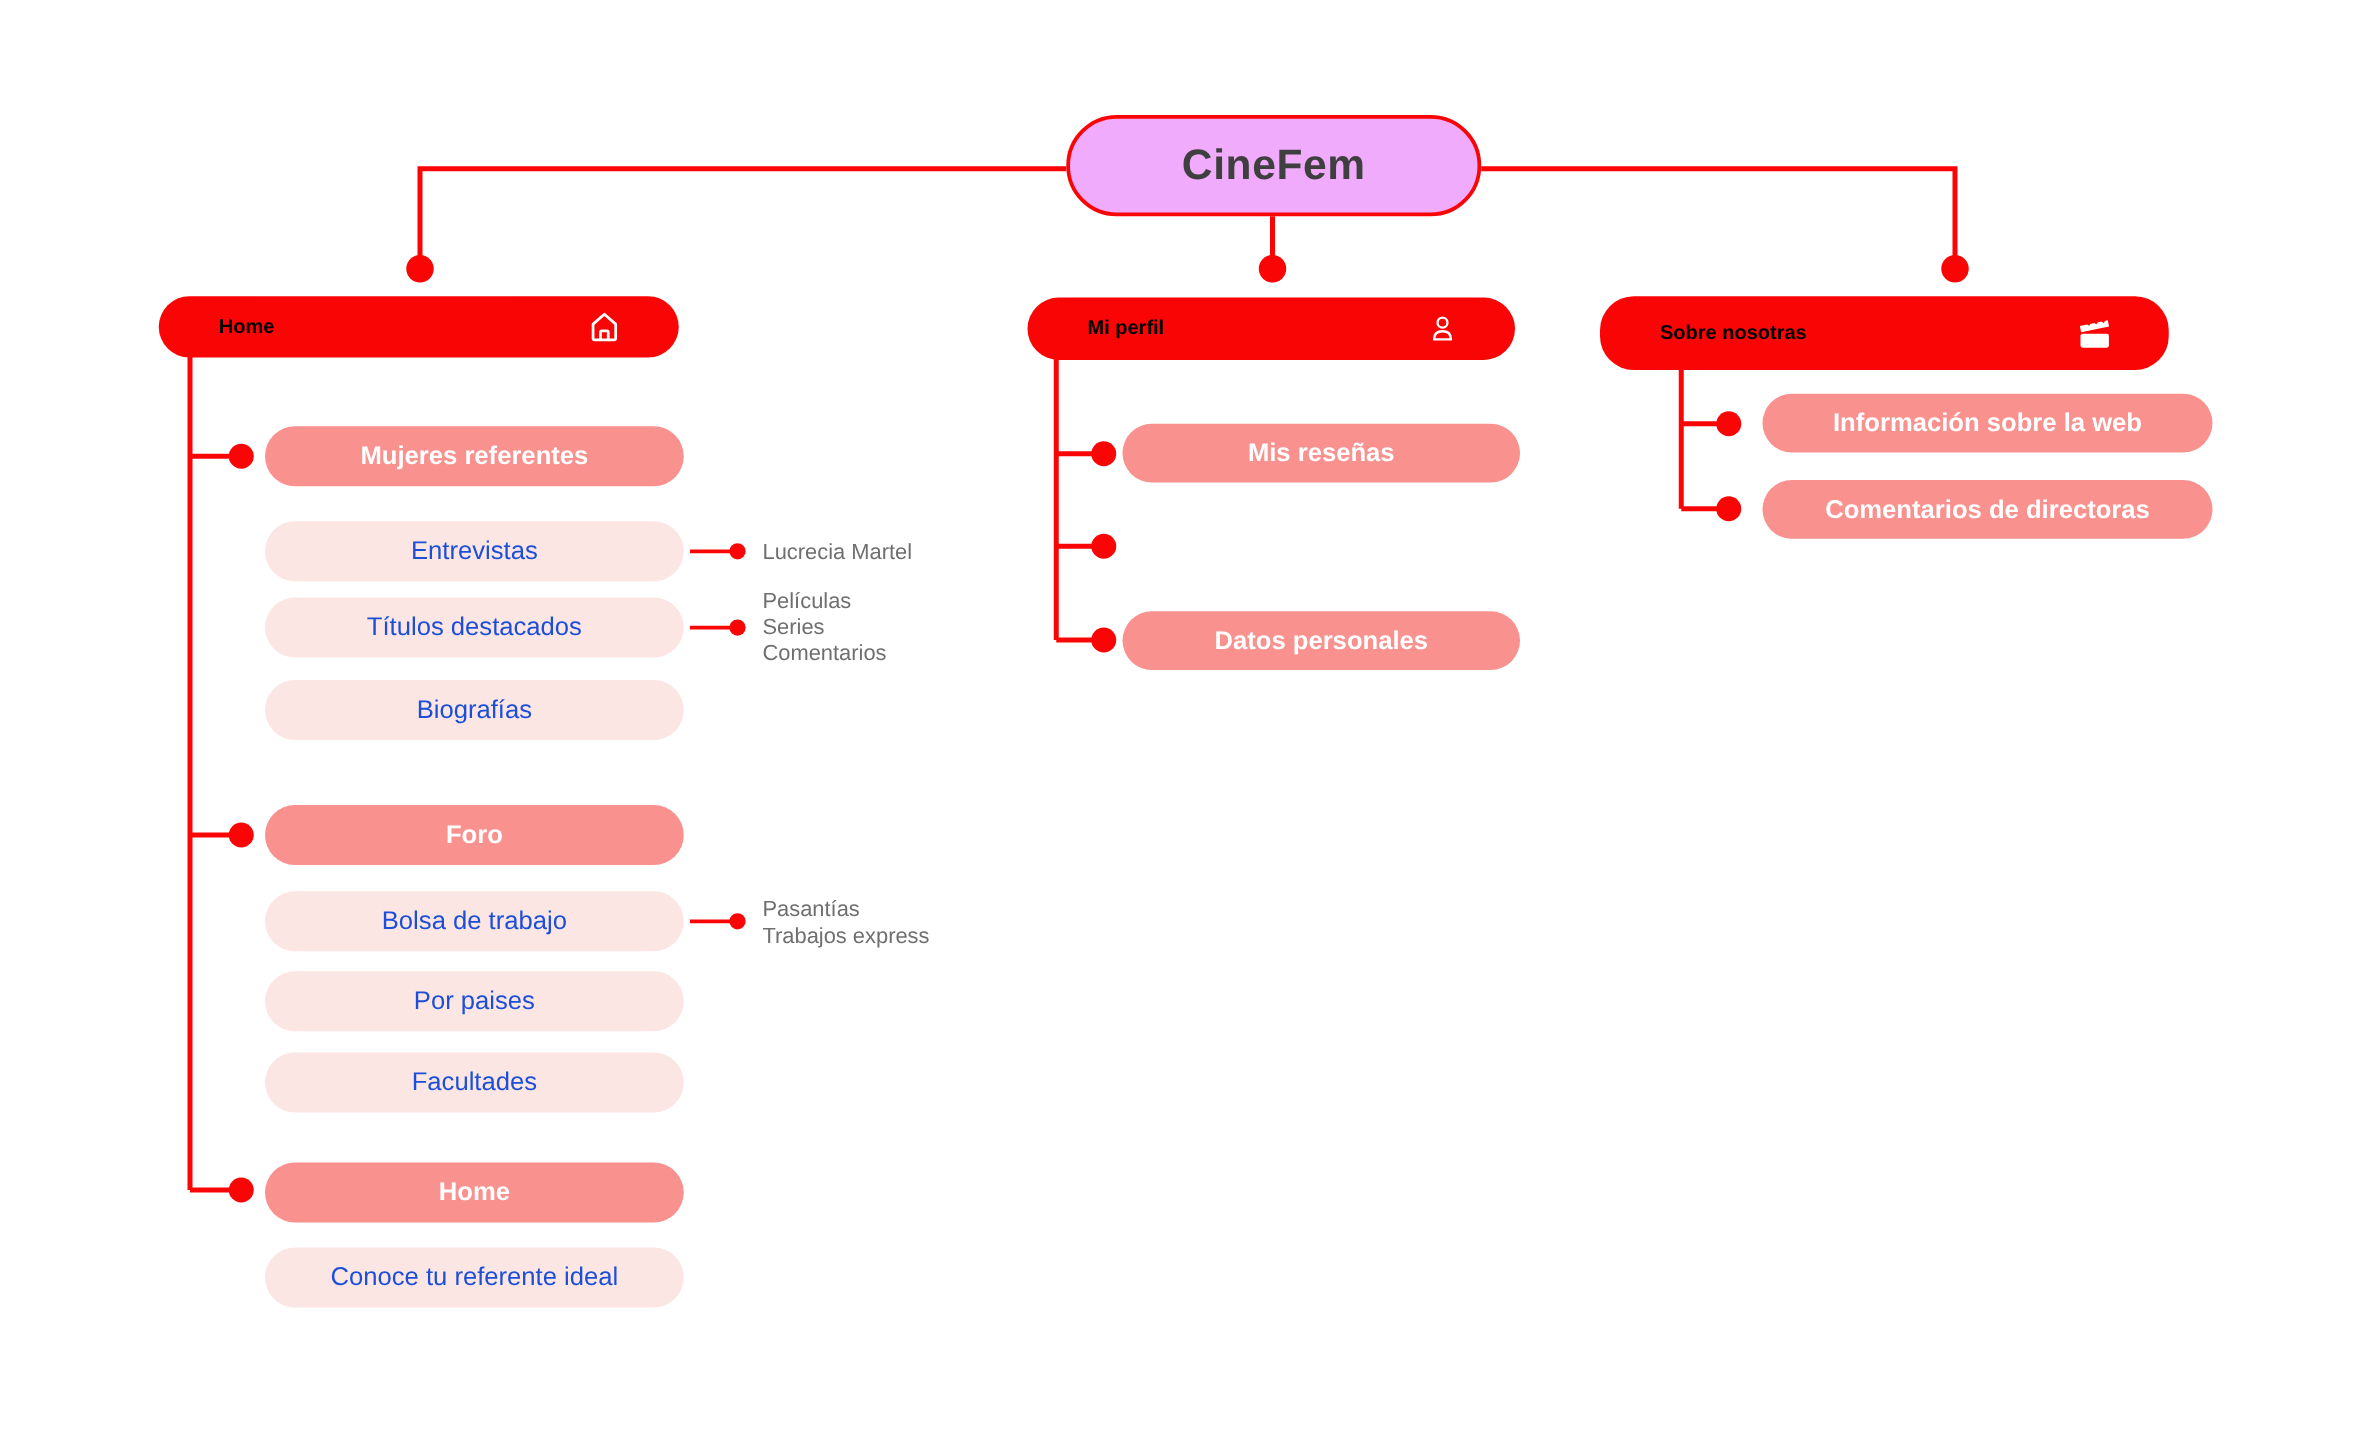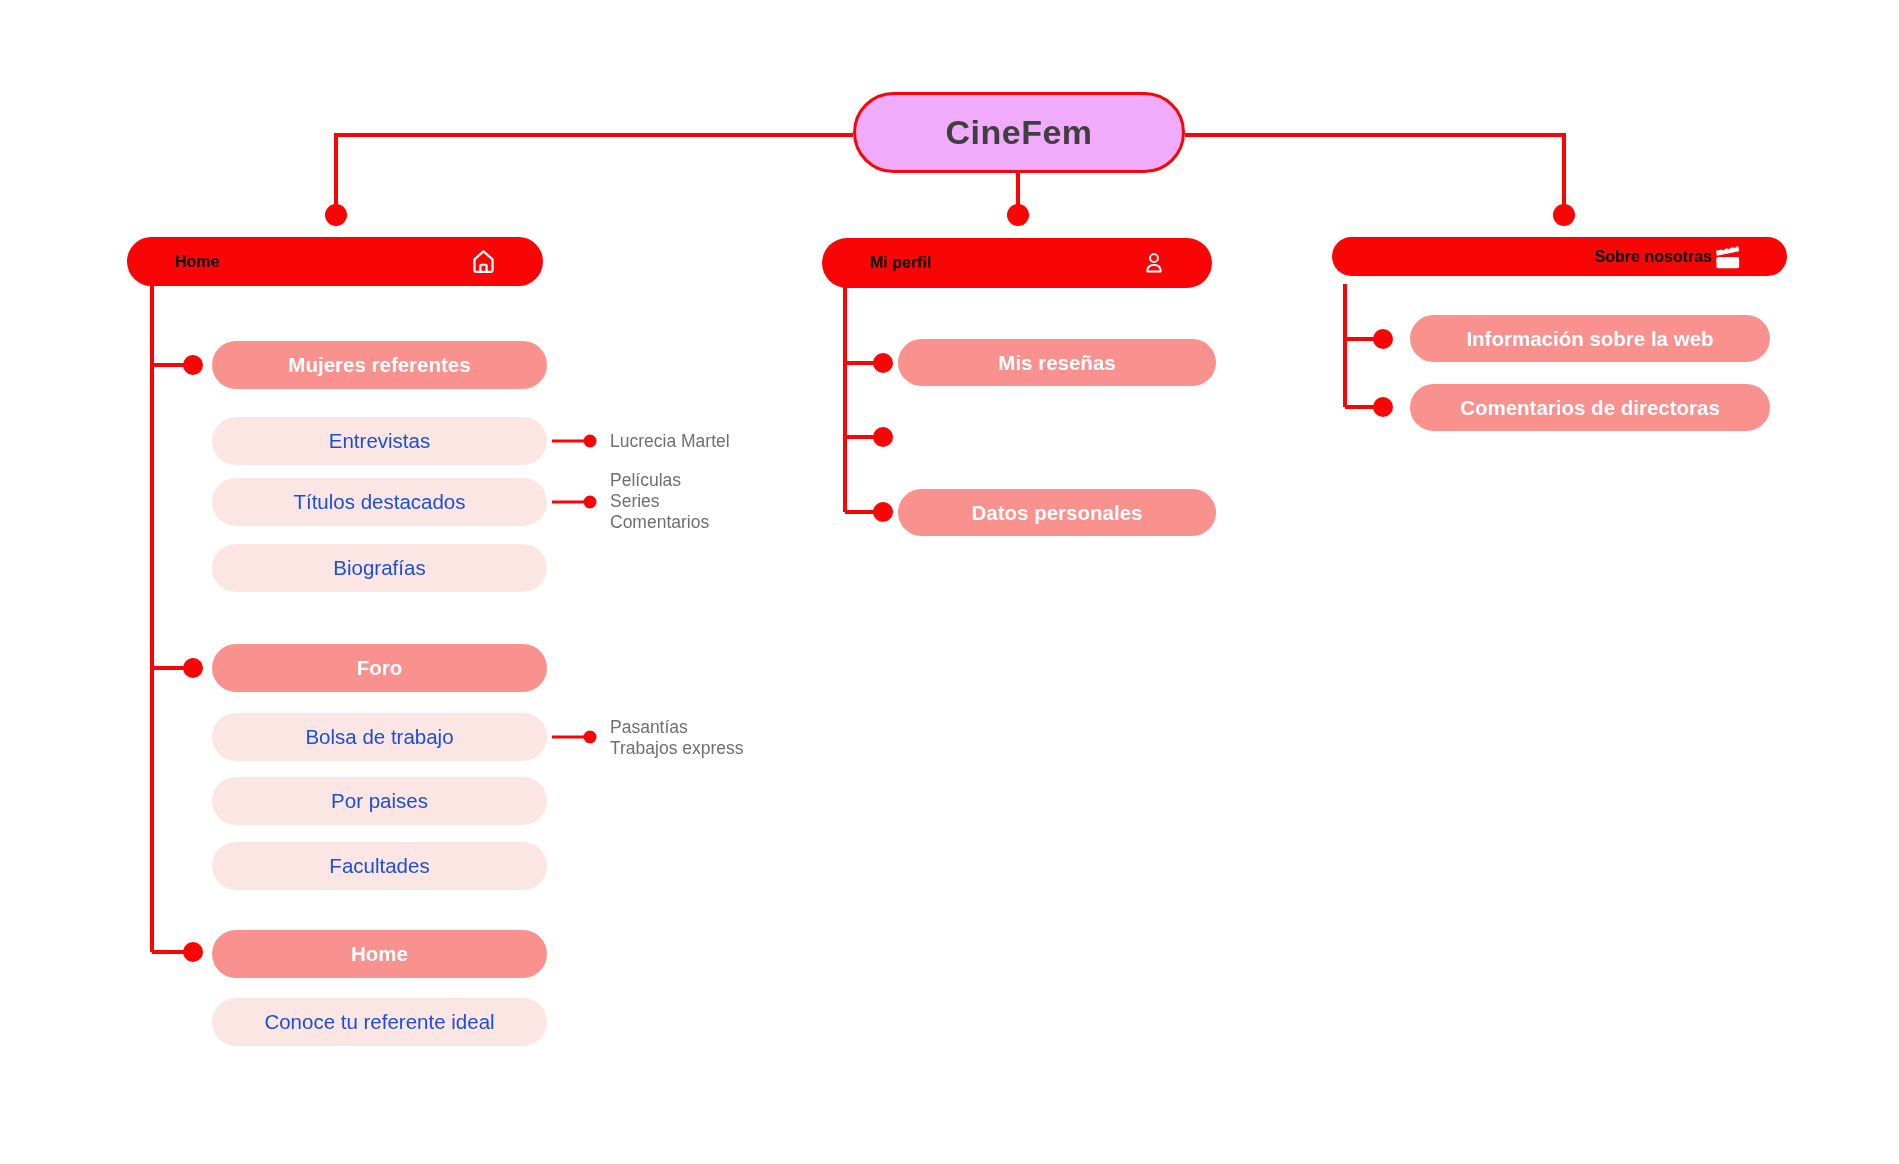--- a/index.html
+++ b/index.html
@@ -23,21 +23,21 @@
     left:853px;top:92px;width:332px;height:81px;
     background:#f0abfc;border:3.5px solid var(--red);border-radius:46px;
     font-size:34px;font-weight:bold;color:var(--titletext);letter-spacing:.5px;
   }
   .header-pill{
     background:var(--red);color:#000000;font-weight:bold;font-size:16px;
     border-radius:27px;justify-content:space-between;padding:0 44px 0 48px;
   }
   .hdr-home{left:127px;top:237px;width:416px;height:49px;}
   .hdr-perfil{left:822px;top:238px;width:390px;height:50px;}
-  .hdr-sobre{left:1332px;top:237px;width:455px;height:39px;justify-content:flex-end;}
+  .hdr-sobre{left:1280px;top:237px;width:455px;height:59px;}
   .child{border-radius:25px;font-size:20.5px;align-items:center;}
   .child.highlight{background:var(--pink);color:#ffffff;font-weight:bold;}
   .child.plain{background:var(--lightpink);color:#1d4ed8;font-weight:normal;}
   .home-child{left:212px;width:335px;height:48px;}
   .perfil-child{left:898px;width:318px;height:47px;}
   .sobre-child{left:1410px;width:360px;height:47px;}
   .annotation{
     position:absolute;color:var(--graytext);font-size:17.5px;line-height:21px;z-index:2;
   }
   .icon{display:flex;align-items:center;justify-content:center;flex:0 0 auto;}

